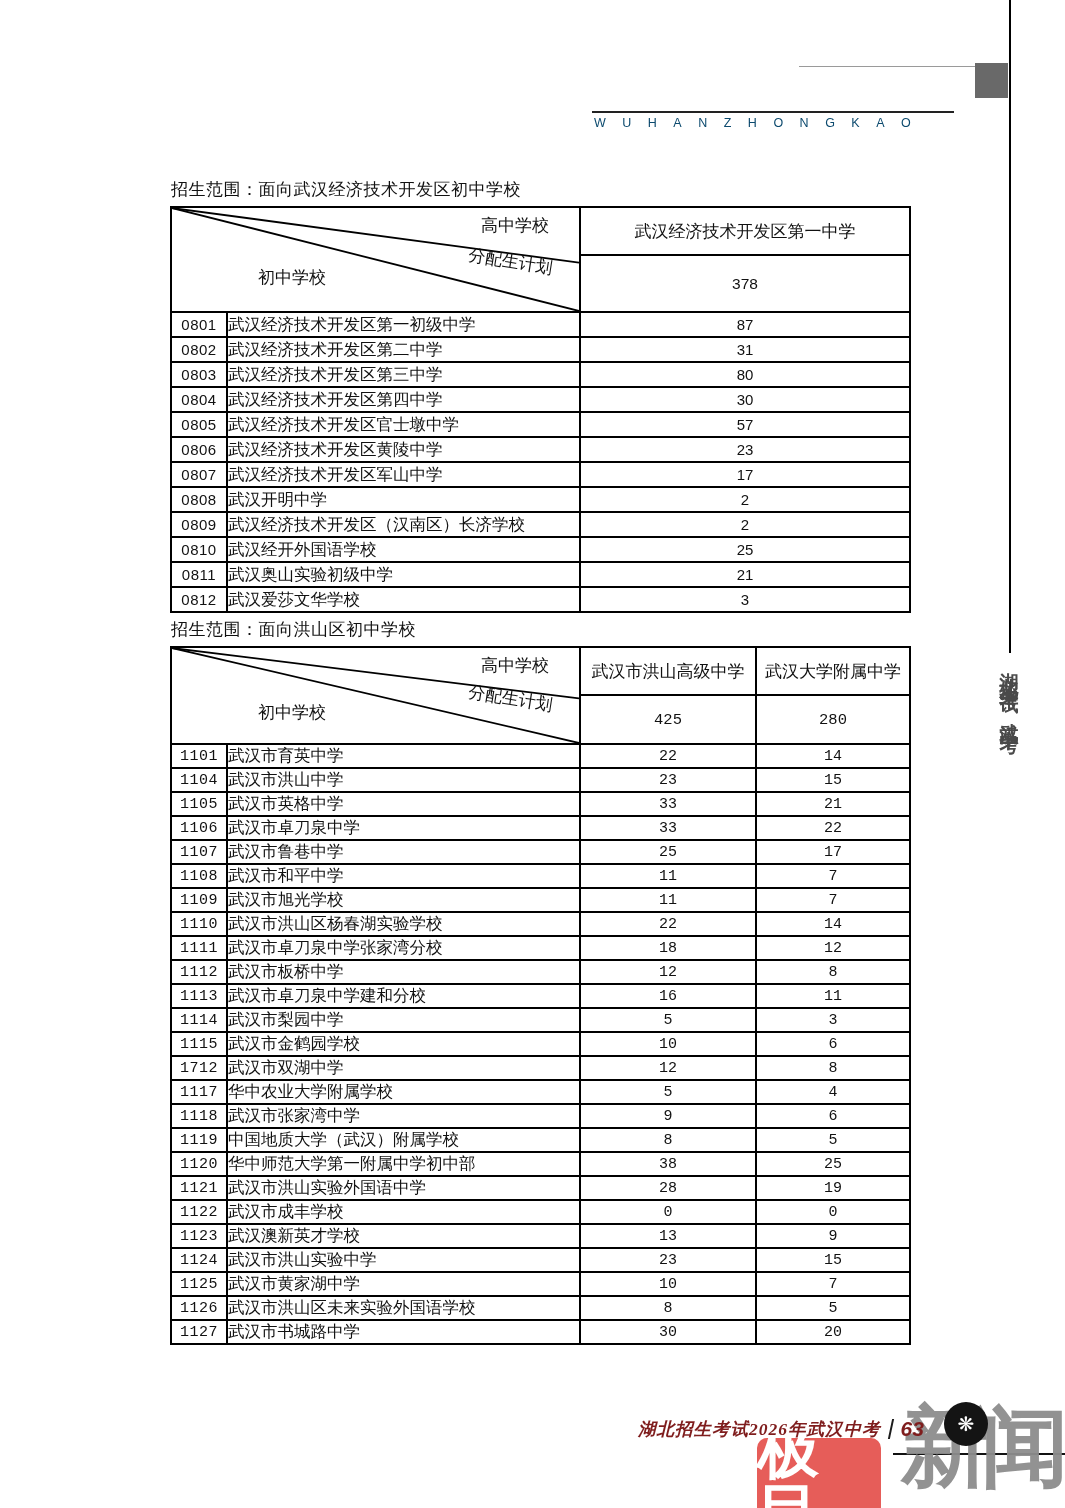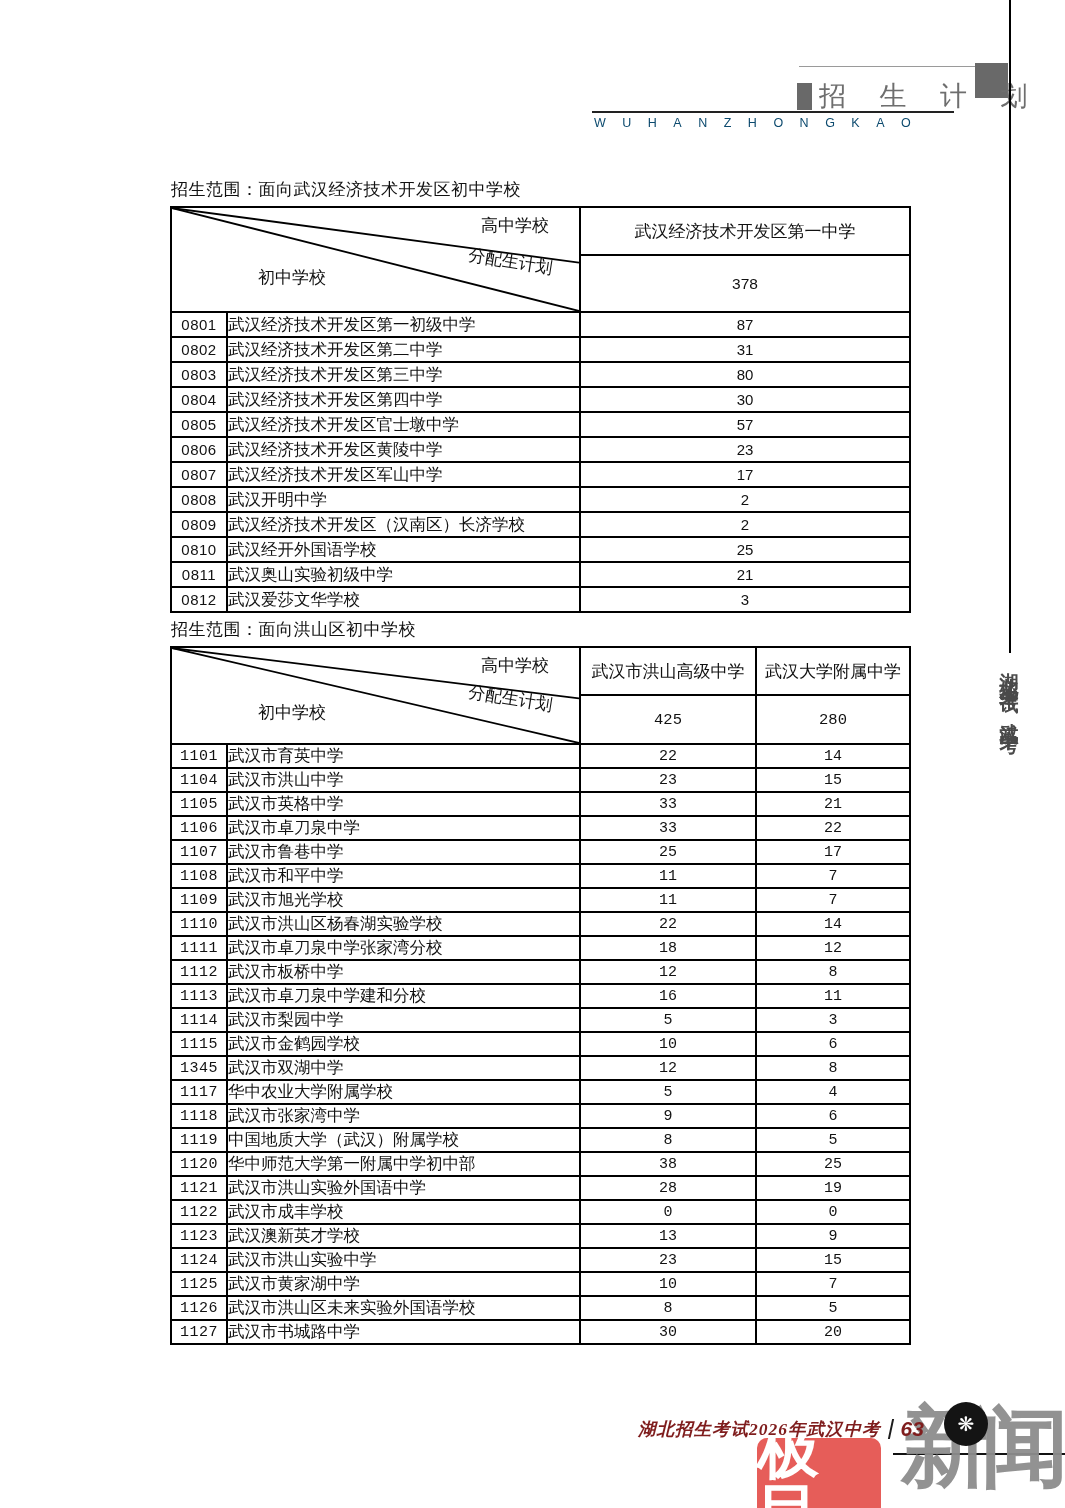--- a/index.html
+++ b/index.html
@@ -69,24 +69,20 @@
   .f-sep{display:inline-block;width:2px;height:20px;background:#1c1c1c;transform:skewX(-12deg);}
   .f-page{font-style:italic;font-weight:bold;font-size:21px;}
 </style>
 </head>
 <body>
 
 <div class="page">
 
   <div class="hdr-thin-line"></div>
   <div class="hdr-sq-right"></div>
-  <div class="hdr-title-row">
-    <span class="hdr-bullet"></span>
-    <span class="hdr-title">招 生 计 划</span>
-  </div>
   <div class="hdr-rule"></div>
   <div class="hdr-letters">WUHANZHONGKAO</div>
 
   <div class="right-vline"></div>
   <div class="side-text">湖北招生考试·武汉中考</div>
 
   <section class="tbl-section t1">
     <div class="scope-title">招生范围：面向武汉经济技术开发区初中学校</div>
     <table class="alloc">
         <colgroup>
@@ -277,21 +273,21 @@
             <td class="c-val">5</td>
             <td class="c-val">3</td>
           </tr>
           <tr>
             <td class="c-code">1115</td>
             <td class="c-name">武汉市金鹤园学校</td>
             <td class="c-val">10</td>
             <td class="c-val">6</td>
           </tr>
           <tr>
-            <td class="c-code">1345</td>
+            <td class="c-code">1712</td>
             <td class="c-name">武汉市双湖中学</td>
             <td class="c-val">12</td>
             <td class="c-val">8</td>
           </tr>
           <tr>
             <td class="c-code">1117</td>
             <td class="c-name">华中农业大学附属学校</td>
             <td class="c-val">5</td>
             <td class="c-val">4</td>
           </tr>

